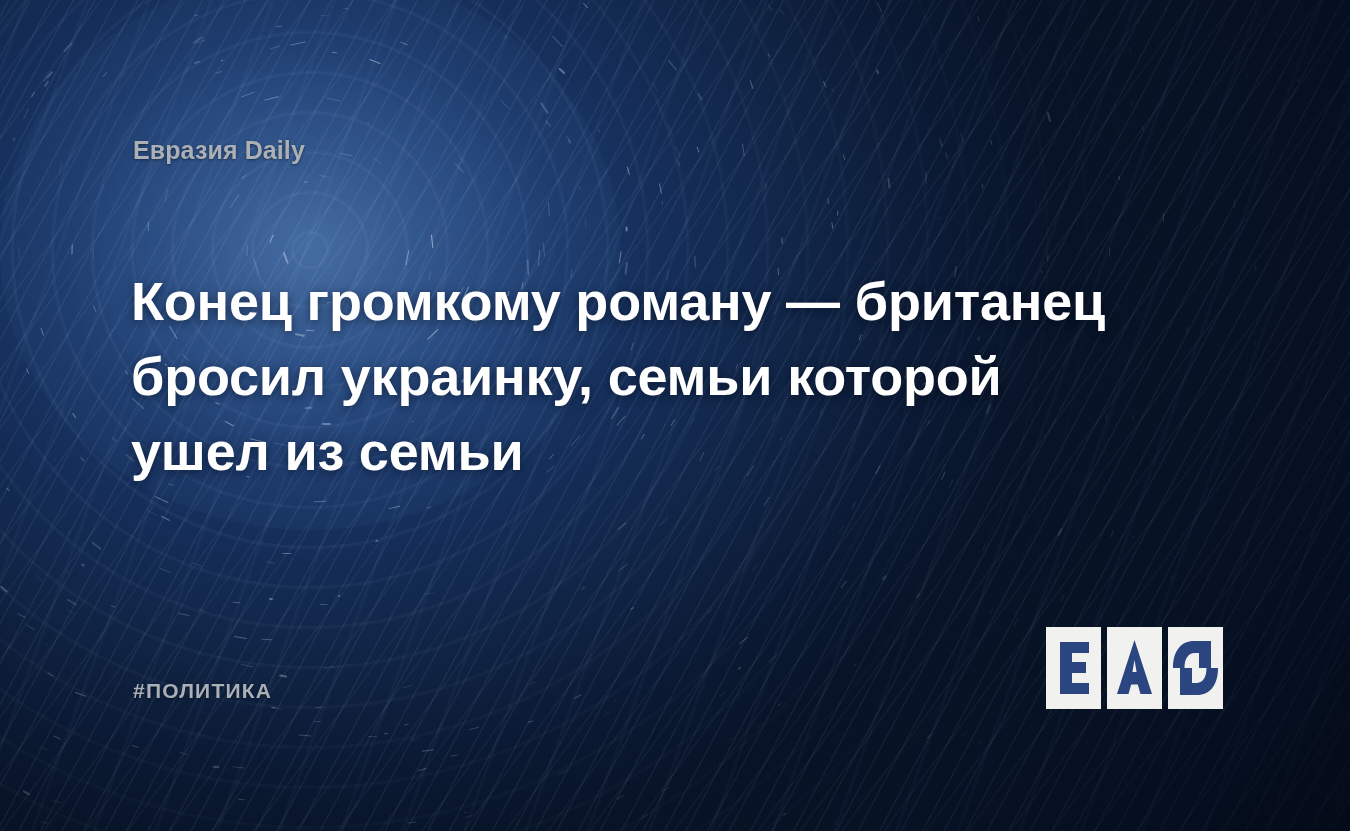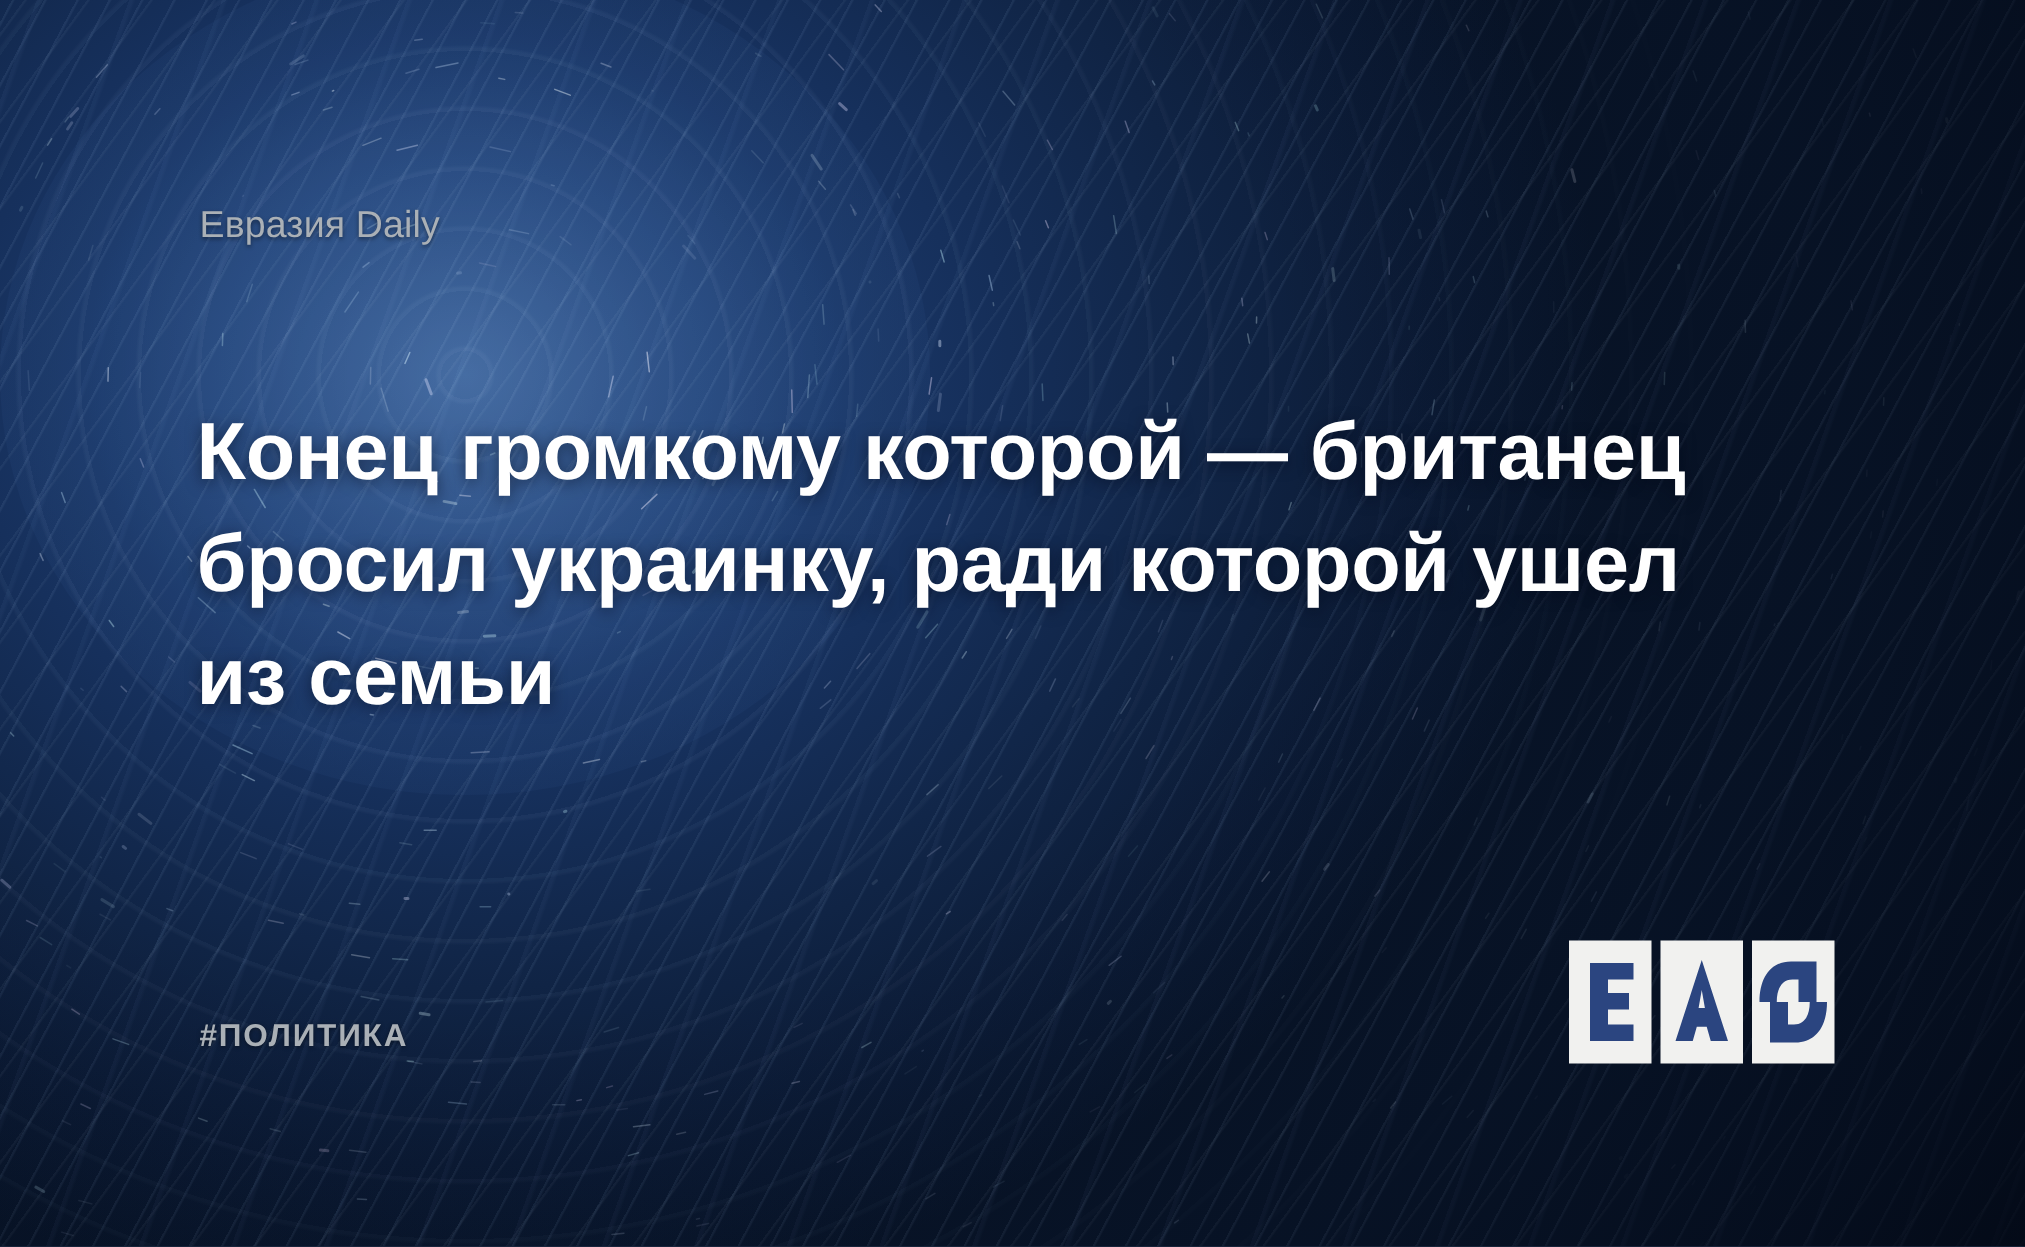--- a/index.html
+++ b/index.html
@@ -117,21 +117,21 @@
   
   #content{
     position:absolute; inset:0;
     z-index:10;
   }
 
   #brand{
     position:absolute;
     left:133px; top:136px;
     font-size:25px;
-    font-weight:normal;
+    font-weight:bold;
     color:#aab0b6;
     letter-spacing:.1px;
     white-space:nowrap;
     text-shadow:0 1px 3px rgba(0,0,0,.45);
   }
 
   #headline{
     position:absolute;
     left:131px; top:264px;
     width:1010px;
@@ -576,21 +576,21 @@
       <div style="position: absolute; left: 426.6px; top: 506.9px; width: 4.1px; height: 1px; background: rgba(243, 250, 255, 0.27); transform: rotate(165.4deg); border-radius: 1px;"></div>
       <div style="position: absolute; left: 1147.8px; top: 758.4px; width: 2.9px; height: 1px; background: rgba(218, 215, 255, 0.043); transform: rotate(122deg); border-radius: 1px;"></div>
       <div style="position: absolute; left: 55.1px; top: 167.8px; width: 11px; height: 1px; background: rgba(228, 253, 255, 0.11); transform: rotate(286.4deg); border-radius: 1px;"></div>
     </div>
   <div class="bg-layer" id="bg-vignette"></div>
 
   <div id="content">
 
     <div id="brand">Евразия Daily</div>
 
-    <h1 id="headline">Конец громкому которой — британец бросил украинку, ради которой ушел из семьи</h1>
+    <h1 id="headline">Конец громкому роману — британец бросил украинку, семьи которой ушел из семьи</h1>
 
     <div id="category">#ПОЛИТИКА</div>
 
     <div id="logo">
 
       <div class="tile">
         <svg viewBox="0 0 55 82" aria-hidden="true">
           <path d="M14 15 H43 V26 H26 V35 H40 V46 H26 V56 H43 V67 H14 Z" fill="#2b4580"></path>
         </svg>
       </div>

